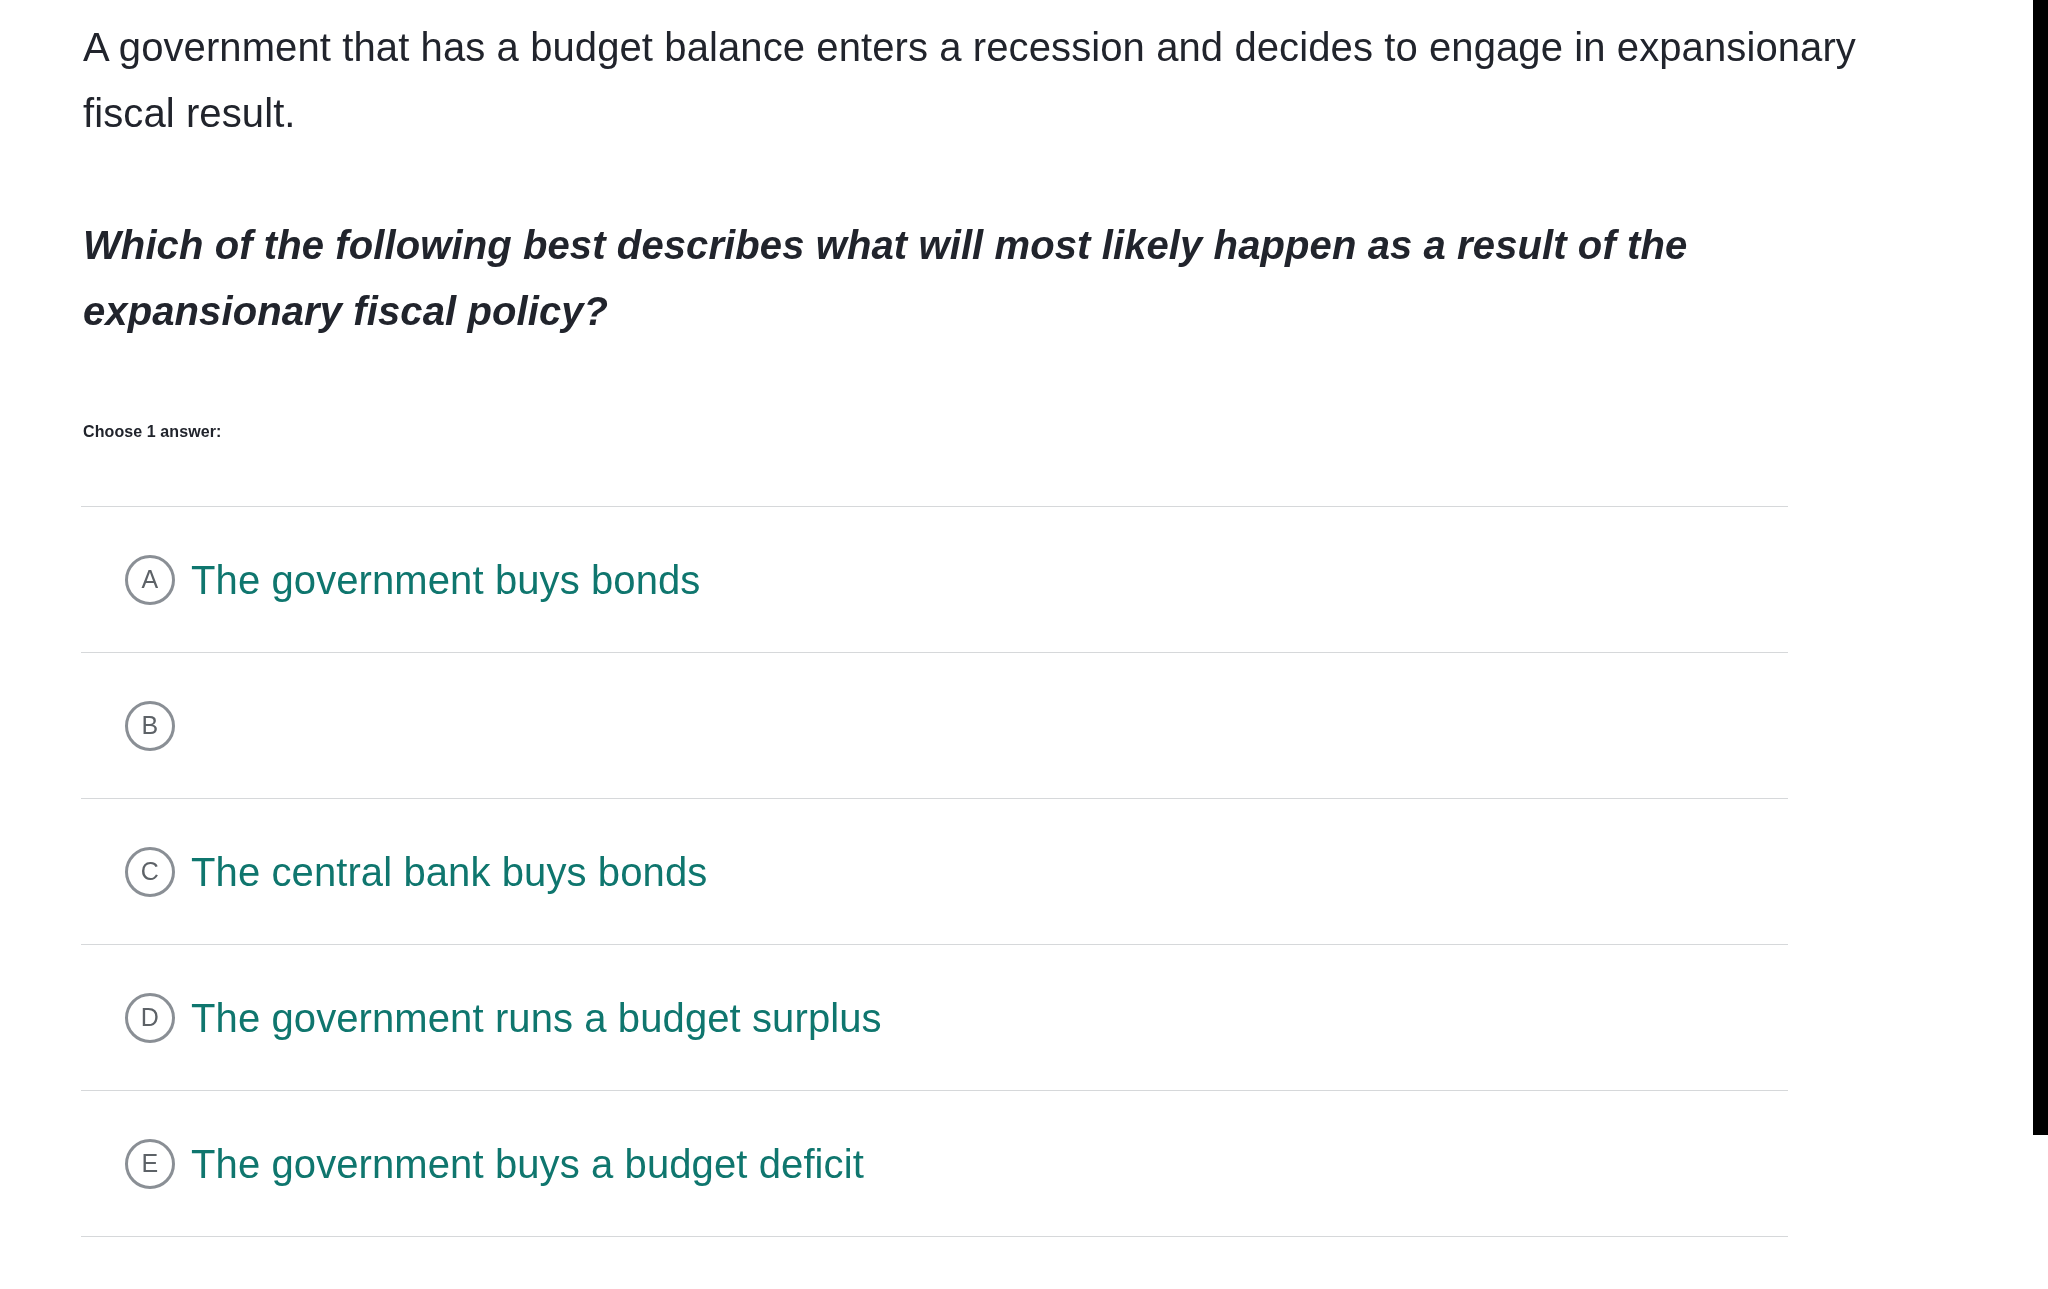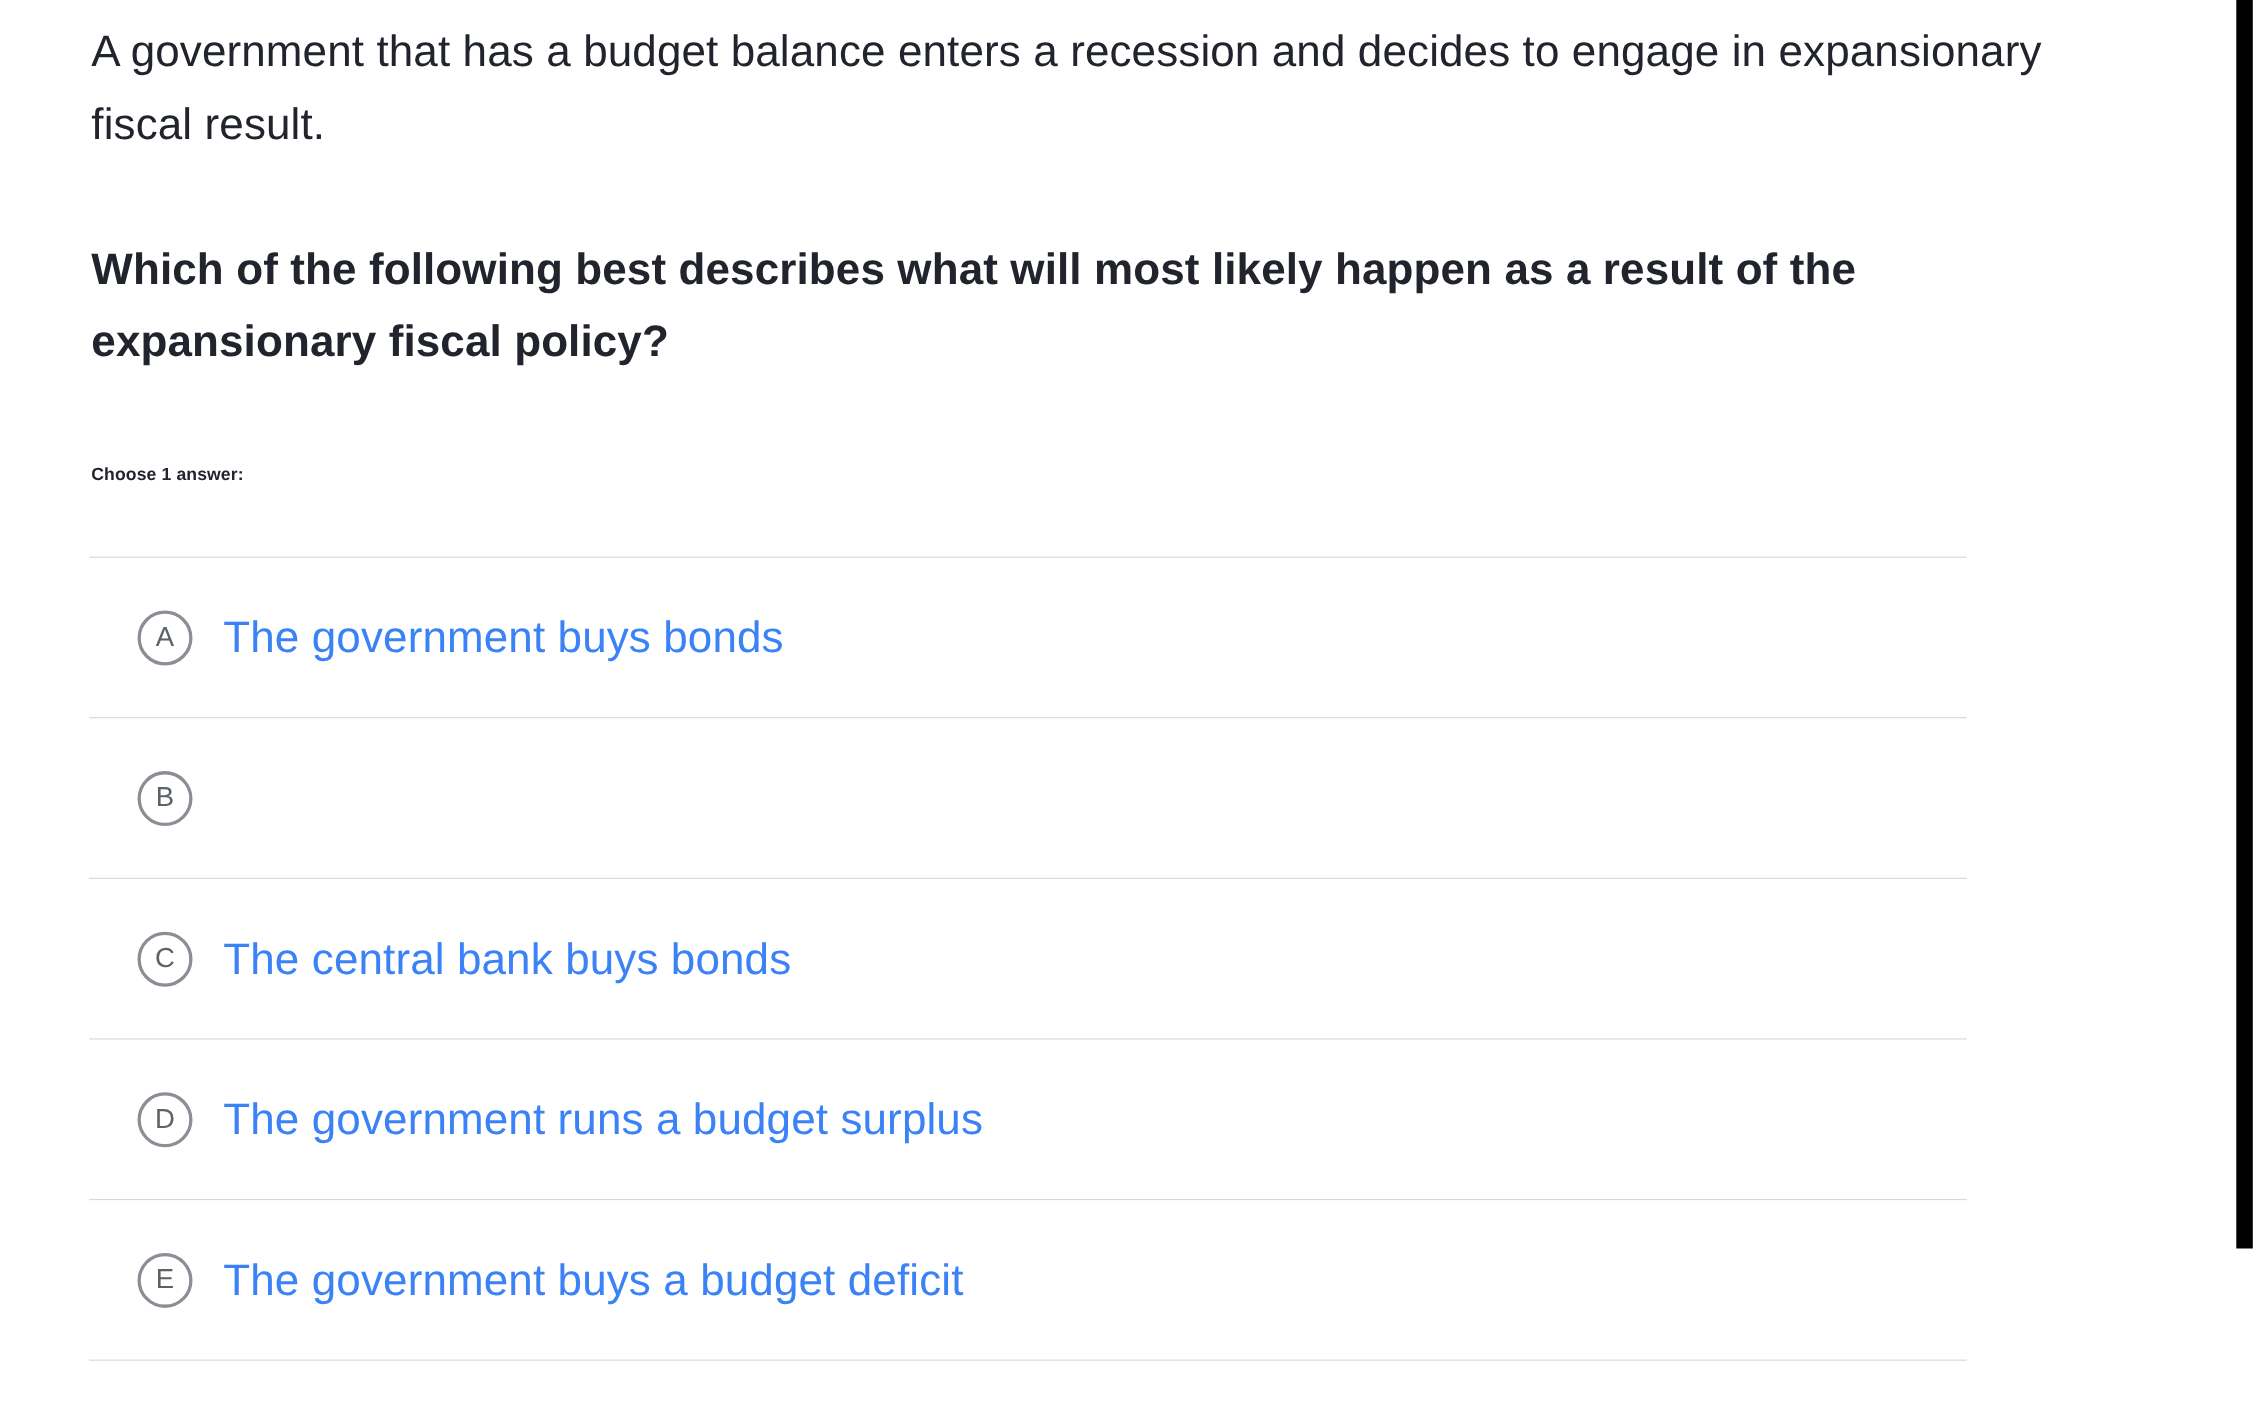--- a/index.html
+++ b/index.html
@@ -52,20 +52,21 @@
     margin: 0;
   }
   .stem-question {
     font-size: 40px;
     line-height: 66px;
     font-weight: 700;
     color: #21242c;
     letter-spacing: 0.1px;
     margin: 0;
     padding-top: 66px;
+    font-style: italic;
   }
 
   
   .choose-label {
     position: absolute;
     left: 83px;
     top: 415px;
     font-size: 16px;
     line-height: 34px;
     font-weight: 700;
@@ -106,25 +107,25 @@
     box-sizing: border-box;
   }
   .answer-badge-letter {
     font-size: 25px;
     line-height: 1;
     font-weight: 400;
     color: #5d6267;
     letter-spacing: 0.3px;
   }
   .answer-text {
-    margin-left: 28px;
+    margin-left: 16px;
     font-size: 40px;
     line-height: 52px;
     font-weight: 400;
-    color: #3b82f6;
+    color: #0f766e;
     letter-spacing: 0.1px;
   }
 </style>
 </head>
 <body>
 
 <div id="question-root">
 
   <div class="stem-block">
     <p class="stem-paragraph">A government that has a budget balance enters a recession and decides to engage in expansionary fiscal result.</p>

